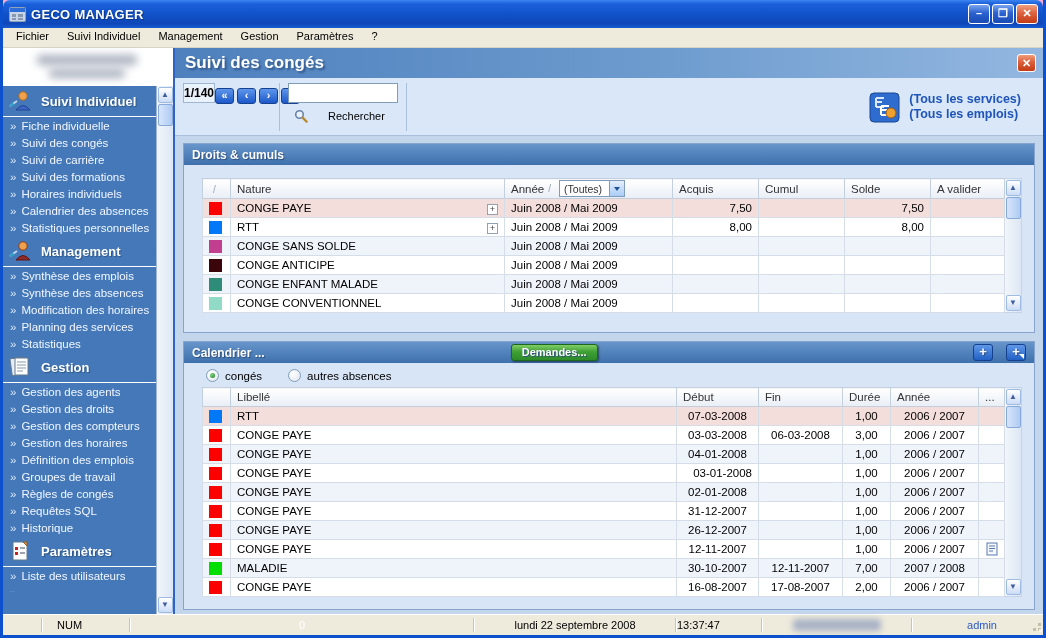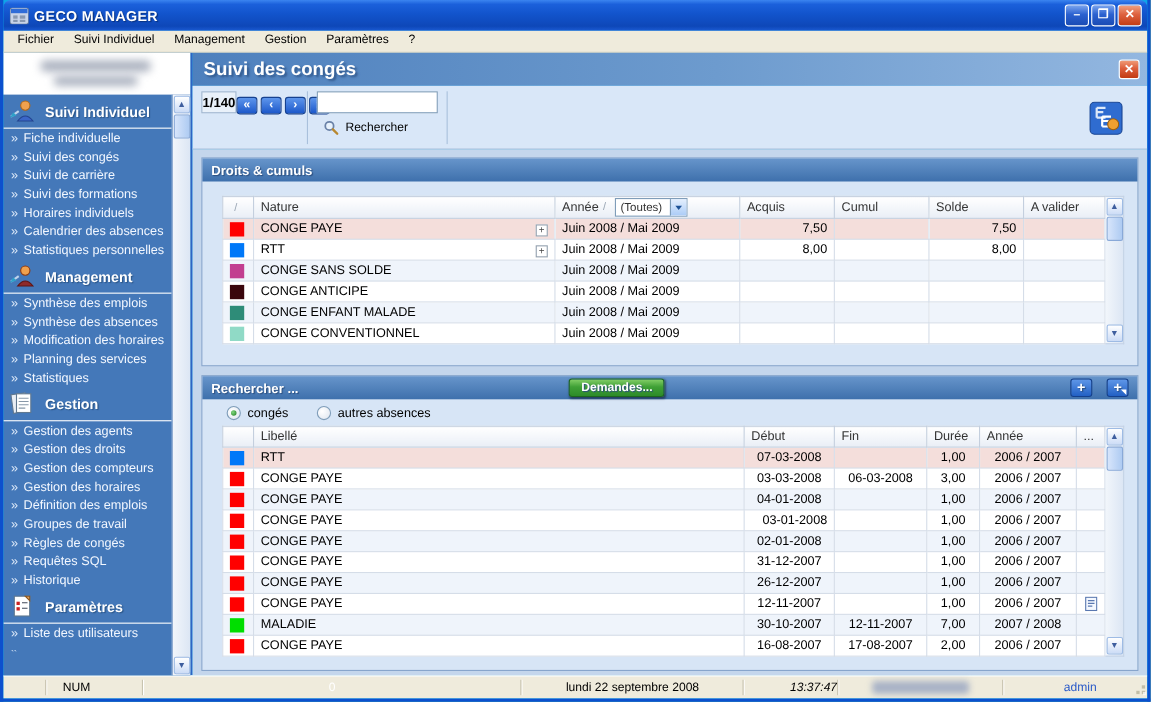--- a/index.html
+++ b/index.html
@@ -1,21 +1,21 @@
 <!DOCTYPE html>
 <html><head>
 <meta charset="utf-8">
 <style>
   * { box-sizing: border-box; margin: 0; padding: 0; }
   html,body { width:1046px; height:638px; }
   body { font-family: "Liberation Sans", sans-serif; background:#555; }
 
   .window { width:1046px; height:638px; display:flex; flex-direction:column;
     border-left:3px solid #0C50CE; border-right:3px solid #0C50CE; border-bottom:3px solid #0C50CE;
-    background:#0ea5e9; overflow:hidden; }
+    background:#f9a8d4; overflow:hidden; }
 
   
   .titlebar { height:28px; flex:none; display:flex; align-items:center; padding:0 5px 0 6px;
     background:linear-gradient(180deg,#3B85F0 0%,#1B60DB 14%,#1254CC 45%,#0E47B8 85%,#1A5AD2 100%);
     border-radius:7px 7px 0 0; }
   .app-icon { width:17px; height:15px; margin-right:5px; flex:none; }
   .title-text { color:#fff; font-weight:bold; font-size:13px; letter-spacing:.3px;
     text-shadow:1px 1px 1px #09327E; flex:1; }
   .winbtn { width:22px; height:20px; margin-left:2px; border:1px solid #fff; border-radius:3px;
     color:#fff; font-weight:bold; font-size:11px; line-height:17px; text-align:center; flex:none;
@@ -67,21 +67,21 @@
   .rec-nav { width:88px; flex:none; display:flex; flex-direction:row; }
   .rec-counter { height:20px; border:1px solid #9FB6D0; background:#E9F1FA; text-align:center;
     font-weight:bold; font-size:12px; line-height:18px; color:#000; }
   .rec-btns { display:flex; gap:3px; margin-top:5px; }
   .nav-btn { width:19px; height:16px; border:1px solid #16418F; border-radius:3px; color:#fff;
     font-weight:bold; font-size:11px; line-height:13px; text-align:center;
     background:linear-gradient(180deg,#5E96EC,#1C58CA); }
   .search-box { width:110px; flex:none; display:flex; flex-direction:column; }
   .search-input { height:20px; border:1px solid #7F9DB9; background:#fff; font-size:11px; padding:0 3px;
     font-family:"Liberation Sans",sans-serif; }
-  .search-row { display:flex; align-items:center; gap:6px; margin-top:6px; padding-left:6px; font-size:11px; color:#000; cursor:pointer; }
+  .search-row { display:flex; align-items:center; gap:20px; margin-top:6px; padding-left:6px; font-size:11px; color:#000; cursor:pointer; }
   .emp { padding-top:1px; }
   .emp-l1 { display:flex; align-items:center; height:17px; }
   .emp-blur { width:135px; height:13px; background:#9FA8B8; filter:blur(3.5px); border-radius:3px; }
   .emp-badge { font-weight:bold; font-size:13px; margin-left:14px; color:#000; }
   .emp-name { font-weight:bold; font-size:13.5px; color:#000; margin-top:5px; }
   .scope { margin-left:auto; display:flex; align-items:center; gap:9px; padding-right:14px; }
   .scope-text div { color:#1F55B8; font-weight:bold; font-size:12.5px; line-height:15px; }
 
   .content { flex:1; min-height:0; background:#C4D6EC; padding:7px 8px 4px 8px;
     display:flex; flex-direction:column; gap:8px; }
@@ -136,21 +136,21 @@
   .note-ic { display:block; margin:0 auto; }
 
   
   .statusbar { height:21px; flex:none; background:#EFEBDC; border-top:1px solid #FFFFFF;
     display:flex; align-items:center; font-size:11px; color:#000; }
   .sb-div { width:2px; height:14px; border-left:1px solid #C8C4B0; border-right:1px solid #FFFFFF; flex:none; }
   .sb-pad { width:38px; flex:none; }
   .sb-num { width:86px; flex:none; padding-left:14px; }
   .sb-mid { flex:1; text-align:center; color:#FFFFFF; }
   .sb-date { width:200px; flex:none; text-align:center; }
-  .sb-time { width:84px; flex:none; text-align:right;font-style:italic; }
+  .sb-time { width:84px; flex:none; text-align:left; }
   .sb-blur-seg { width:148px; flex:none; display:flex; justify-content:center; }
   .sb-blur { width:88px; height:12px; background:#A8B2C6; filter:blur(3px); border-radius:3px; }
   .sb-user { width:86px; flex:none; text-align:center; color:#2A5AC8;margin-left:26px; }
   .sb-grip { width:16px; height:16px; flex:none; margin-left:2px; }
 </style>
 </head>
 <body>
 
 <div class="window">
 
@@ -360,20 +360,24 @@
           </div>
         </div>
         <div class="vsep"></div>
         <div class="scope">
           <svg width="31" height="31" viewBox="0 0 31 31">
             <rect x="1" y="1" width="29" height="29" rx="4" fill="#2F6CD0" stroke="#1A4694"></rect>
             <path d="M7 6 h8 M7 6 v9 M7 10 h6 M7 15 h8" stroke="#DCE8F8" stroke-width="2" fill="none"></path>
             <path d="M12 14 h8 M12 14 v9 M12 18 h6 M12 23 h8" stroke="#FFFFFF" stroke-width="2" fill="none"></path>
             <circle cx="22" cy="21" r="5" fill="#F0A030" stroke="#9A5E10"></circle>
           </svg>
+          <div class="scope-text">
+            <div>(Tous les services)</div>
+            <div>(Tous les emplois)</div>
+          </div>
         </div>
       </div>
 
       <div class="content">
 
         <div class="panel droits" style="height:190px;">
           <div class="panel-hd">
             <span>Droits &amp; cumuls</span>
           </div>
           <div class="tbl-wrap">
@@ -468,21 +472,21 @@
               <span class="scr-btn">▲</span>
               <span class="scr-thumb"></span>
               <span class="scr-spacer"></span>
               <span class="scr-btn">▼</span>
             </div>
           </div>
         </div>
 
         <div class="panel hist" style="flex:1; min-height:0;">
           <div class="panel-hd">
-            <span>Rechercher ...</span>
+            <span>Calendrier ...</span>
             <span class="hist-spacer"></span>
             <span class="demandes-btn">Demandes...</span>
             <span style="margin-left:auto;"></span>
             <span class="add-btn"><span>+</span></span>
             <span class="add-btn"><span>+</span><span class="tri"></span></span>
           </div>
           <div class="radio-row">
             <span class="radio-opt">
               <span class="radio checked"></span>
               <span>congés</span>

